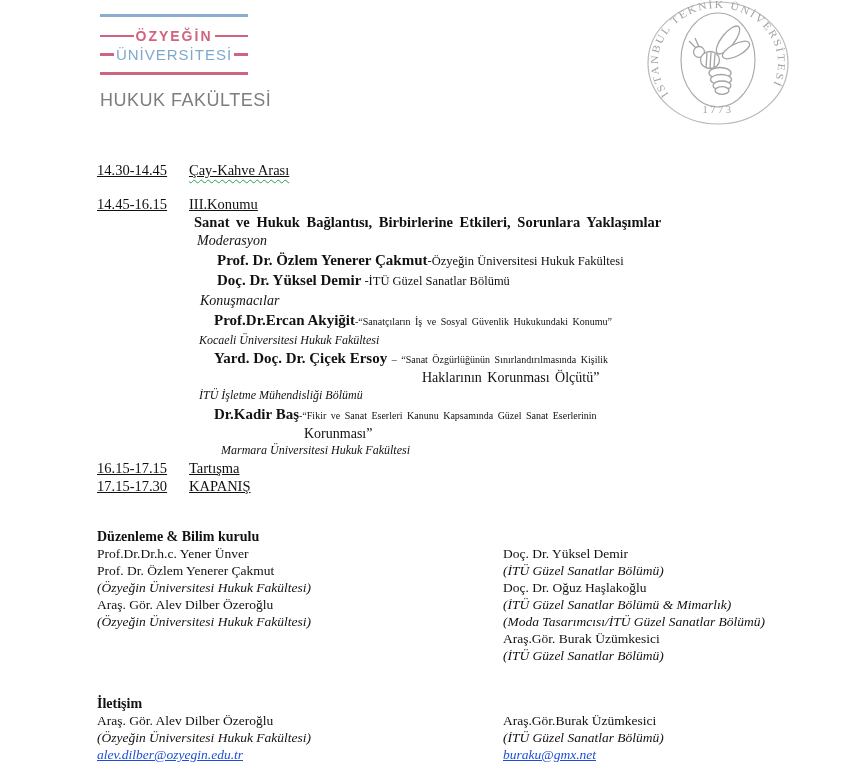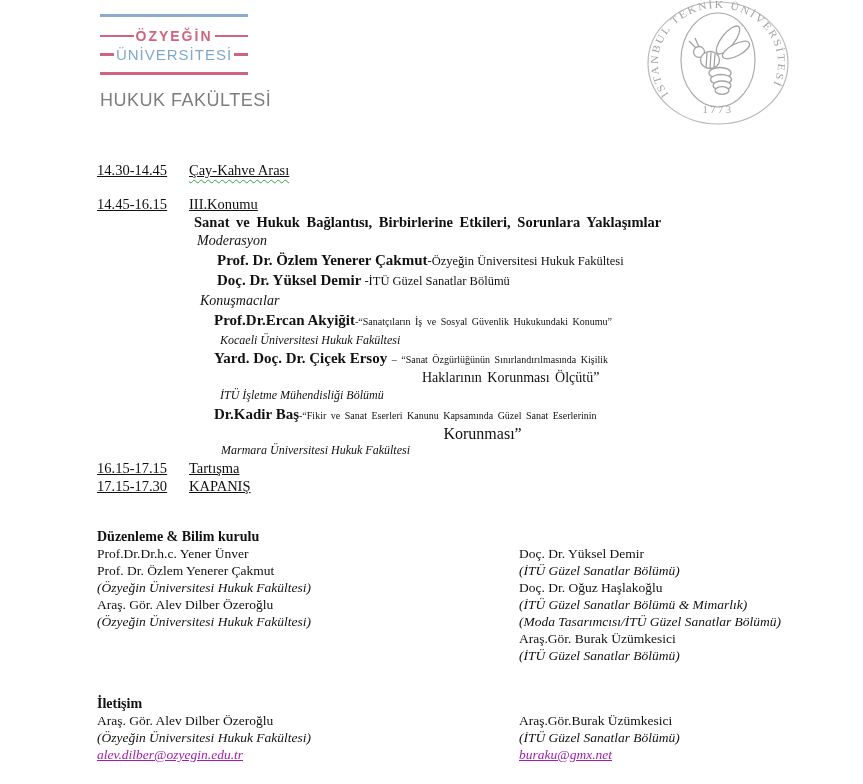--- a/index.html
+++ b/index.html
@@ -37,36 +37,36 @@
   .role-label { font-style:italic; font-size:14px; line-height:20px; }
   .role-label.mod { margin-left:8px; }
   .role-label.spk { margin-left:11px; }
   .person-line { margin-left:28px; line-height:19px; font-size:14px; }
   .person-line .pname { font-weight:700; font-size:15px; }
   .person-line .paffil { font-size:12.5px; }
   .speaker-line { margin-left:25px; line-height:18px; font-size:14px; }
   .speaker-line .pname { font-weight:700; font-size:15px; }
   .speaker-line .ptopic { font-size:10px; word-spacing:2px; }
   .topic-cont-1 { margin-left:233px; line-height:17px; font-size:14px; word-spacing:2px; }
-  .topic-cont-2 { margin-left:115px; line-height:17px; font-size:16px;text-align:center; }
-  .affil-small { margin-left:31px; font-style:italic; font-size:12px; line-height:18px; }
+  .topic-cont-2 { margin-left:115px; line-height:17px; font-size:14px; }
+  .affil-small { margin-left:10px; font-style:italic; font-size:12px; line-height:18px; }
   .affil-small.l19 { line-height:19px; }
   .affil-small.marmara { margin-left:32px; line-height:17px; }
   .kocaeli { line-height:18px; }
 
   
   .committee { margin-top:33px; font-size:13.5px; }
   .sec-title { font-weight:700; line-height:17px; font-size:14px; }
-  .twocol { display:flex;gap:16px; }
+  .twocol { display:flex; }
   .col-left { width:406px; flex-shrink:0; }
   .col-right { flex:1; }
   .entry-name { line-height:17px; }
   .entry-affil { line-height:17px; font-style:italic; }
   .contact { margin-top:31px; font-size:13.5px; }
-  .email a { color:#a21caf; font-style:italic; text-decoration:underline; cursor:pointer; line-height:17px; }
+  .email a { color:#1d4ed8; font-style:italic; text-decoration:underline; cursor:pointer; line-height:17px; }
 </style>
 </head>
 <body>
 
 <div class="ozu-logo">
   <div class="ozu-topline"></div>
   <div class="ozu-row">
     <div class="ozu-dash"></div>
     <span class="ozu-word1">ÖZYEĞİN</span>
     <div class="ozu-dash"></div>

